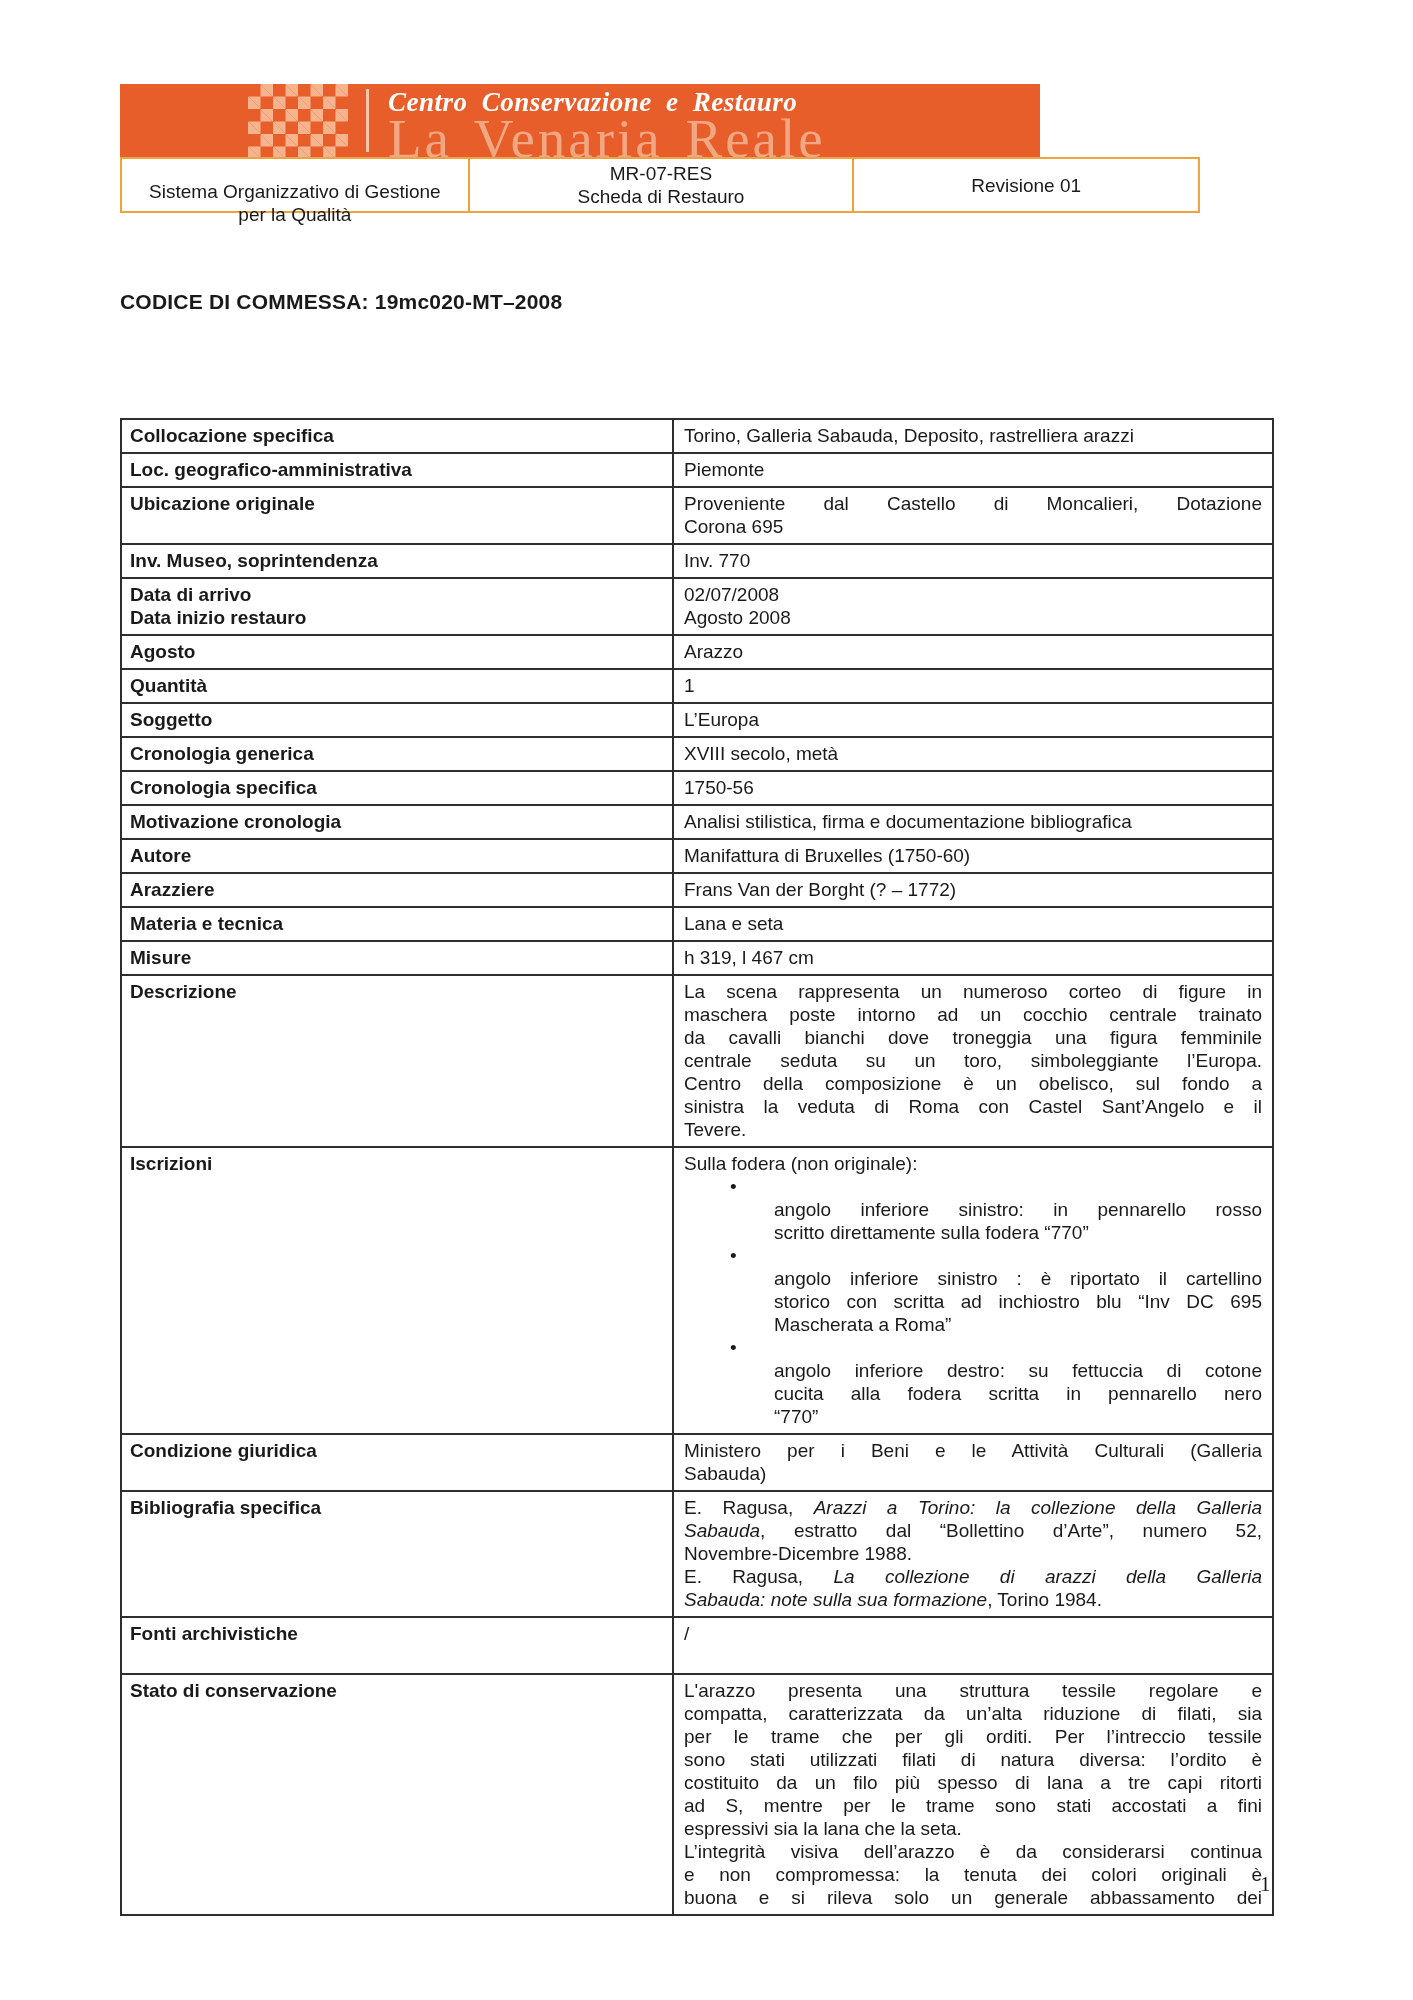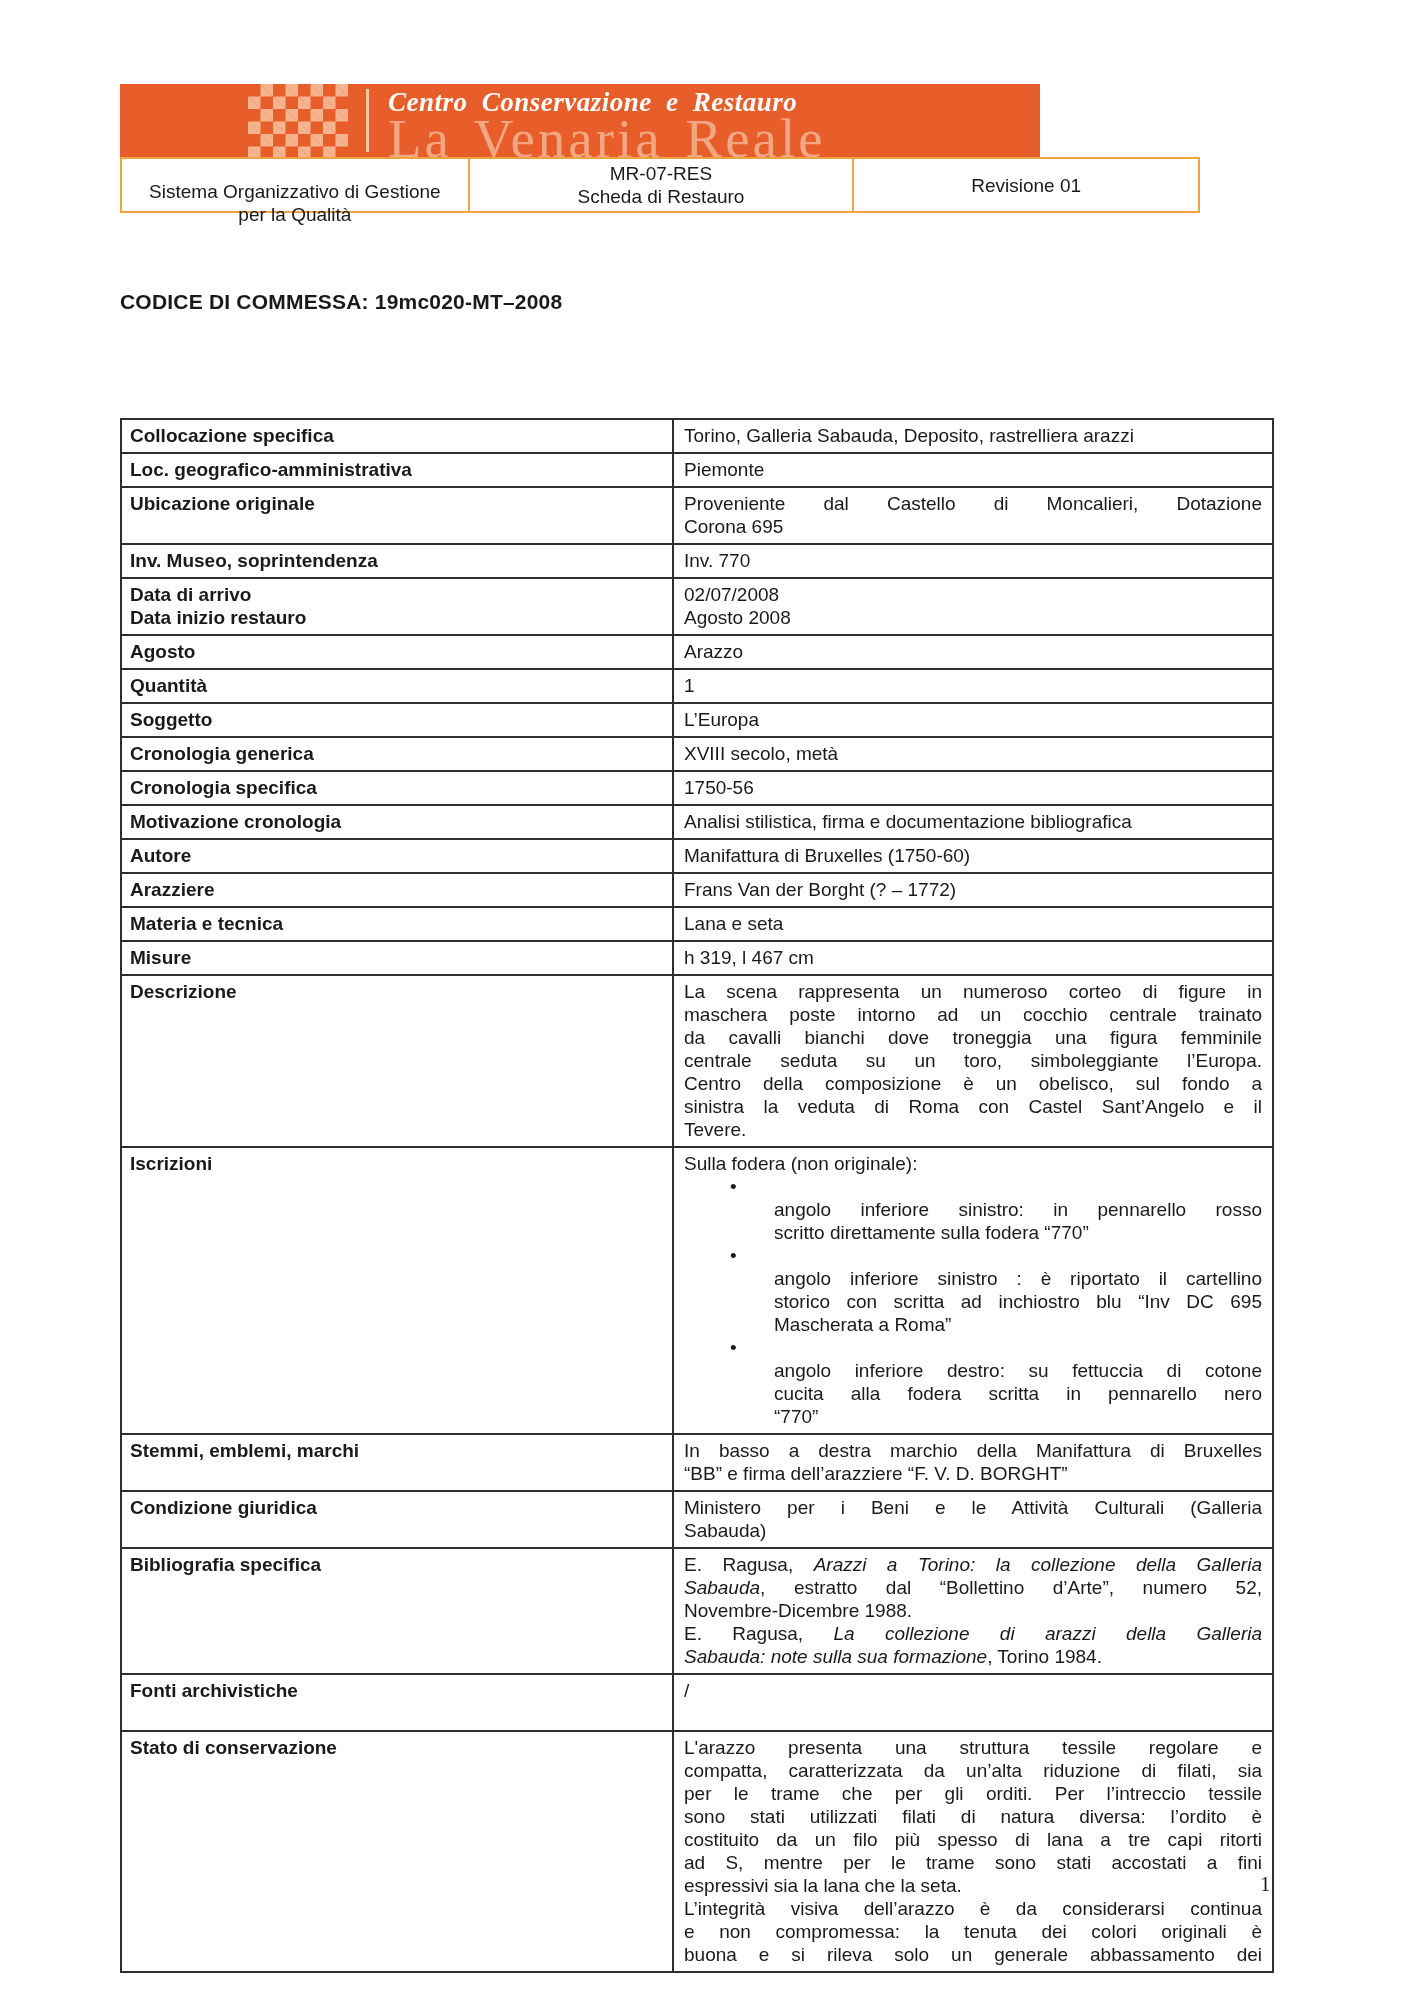--- a/index.html
+++ b/index.html
@@ -291,29 +291,20 @@
                 <div class="bullet-text">
                   <div class="line just"><span>angolo inferiore destro: su fettuccia di cotone</span></div>
                   <div class="line just"><span>cucita alla fodera scritta in pennarello nero</span></div>
                   <div class="line"><span>“770”</span></div>
                 </div>
               </div>
             </td>
           </tr>
           <tr>
             <th>
-              <div class="line">Stemmi, emblemi, marchi</div>
-            </th>
-            <td>
-              <div class="line just"><span>In basso a destra marchio della Manifattura di Bruxelles</span></div>
-              <div class="line"><span>“BB” e firma dell’arazziere “F. V. D. BORGHT”</span></div>
-            </td>
-          </tr>
-          <tr>
-            <th>
               <div class="line">Condizione giuridica</div>
             </th>
             <td>
               <div class="line just"><span>Ministero per i Beni e le Attività Culturali (Galleria</span></div>
               <div class="line"><span>Sabauda)</span></div>
             </td>
           </tr>
           <tr>
             <th>
               <div class="line">Bibliografia specifica</div>

